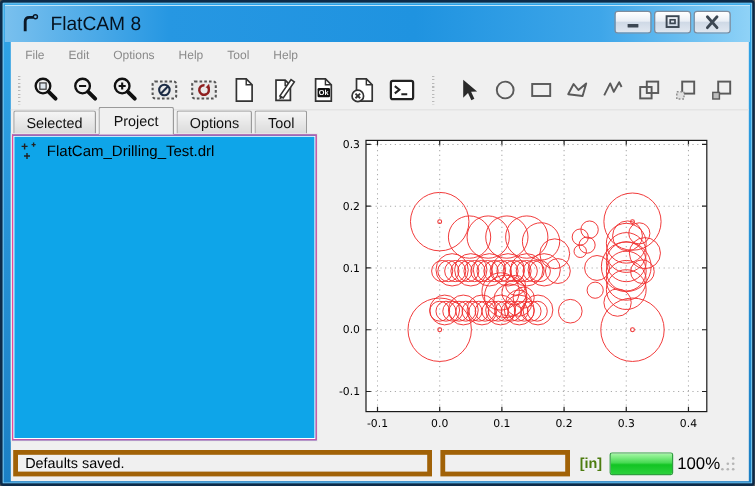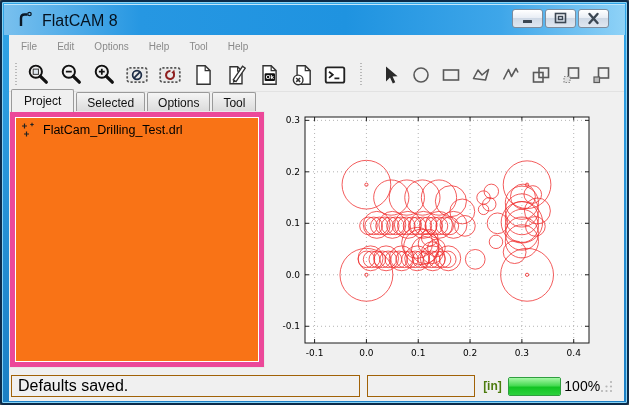--- a/index.html
+++ b/index.html
@@ -26,30 +26,30 @@
        background-image:repeating-linear-gradient(180deg,#b9b9b9 0 1px,transparent 1px 3px);
        background-size:2px 100%;background-repeat:no-repeat;background-position:1px 0;}
   .tbtn{width:33px;height:28px;display:flex;align-items:center;justify-content:center;}
   .tbtn.sm{width:30px;}
   .grp2{margin-left:10px;display:flex;}
   
   .tabbar{position:absolute;left:2px;top:56px;display:flex;align-items:flex-end;height:21px;}
   .tab{font-size:12px;color:#111;padding:3px 10px 3px;border:1px solid #9a9a9a;border-bottom:none;
        border-radius:2px 2px 0 0;background:linear-gradient(#f5f5f5,#dadada);margin-right:2px;height:13px;}
   .tab.active{background:#f0f0f0;padding:4px 12px;height:14px;position:relative;z-index:2;}
-  .treepanel{position:absolute;left:1px;top:77px;width:254px;height:255px;background:#f97316;
-       border:5px solid #ec4899;box-shadow:inset 0 0 0 1px #fff, 0 0 0 1px #e9e9e9;box-sizing:border-box;}
+  .treepanel{position:absolute;left:1px;top:77px;width:254px;height:255px;background:#0ea5e9;
+       border:1px solid #ec4899;box-shadow:inset 0 0 0 1px #fff, 0 0 0 1px #e9e9e9;box-sizing:border-box;}
   .treeitem{display:flex;align-items:center;gap:6px;padding:5px 4px 0 6px;font-size:12.5px;color:#000;}
   
   .figure{position:absolute;left:263px;top:67px;width:348px;height:264px;}
   .ticklabel{font-family:"DejaVu Sans",sans-serif;font-size:9px;fill:#000;}
   
   .statusbar{position:absolute;left:0;top:336px;width:100%;height:30px;display:flex;align-items:center;}
-  .spanel{border:1px solid #a16207;background:#f0f0f0;height:22px;box-sizing:border-box;
-       font-size:16px;color:#000;display:flex;align-items:center;padding:0 6px;}
+  .spanel{border:4px solid #a16207;background:#f0f0f0;height:22px;box-sizing:border-box;
+       font-size:12px;color:#000;display:flex;align-items:center;padding:0 6px;}
   .units{font-size:12px;font-weight:bold;color:#4d7c0f;margin:0 6px 0 8px;}
   .ptrough{width:54px;height:19px;border-radius:2px;position:relative;overflow:hidden;background:#e6e6e6;border:1px solid #2f9e3f;box-sizing:border-box;}
   .pfill{position:absolute;left:0;top:0;bottom:0;
        background:linear-gradient(#a5f7a5,#46da52 45%,#12c423 55%,#2bd13c);}
   .ppct{font-size:14px;color:#000;margin-left:3px;}
   .grip{margin-left:auto;margin-right:10px;}
 </style>
 </head>
 <body>
 
@@ -221,22 +221,22 @@
         <div class="tbtn sm">
             <svg width="22" height="22" viewBox="0 0 22 22">
           <rect x="8.5" y="4" width="10" height="10" fill="none" stroke="#5a5a5a" stroke-width="1.6"></rect>
           <rect x="4" y="13" width="5.5" height="5.5" fill="#bdbdbd" stroke="#5a5a5a" stroke-width="1.2"></rect>
             </svg>
           </div>
       </div>
     </div>
 
     <div class="tabbar">
+      <div class="tab">Selected</div>
       <div class="tab active">Project</div>
-      <div class="tab">Selected</div>
       <div class="tab">Options</div>
       <div class="tab">Tool</div>
     </div>
 
     <div class="treepanel">
       <div class="treeitem">
         <svg width="16" height="16" viewBox="0 0 16 16">
           <path d="M3.5,1.5 V6.5 M1,4 H6" stroke="#222" stroke-width="1.2"></path>
           <path d="M11,0.8 V4.2 M9.3,2.5 H12.7" stroke="#222" stroke-width="1.1"></path>
           <path d="M5.5,9.5 V14.5 M3,12 H8" stroke="#222" stroke-width="1.2"></path>

